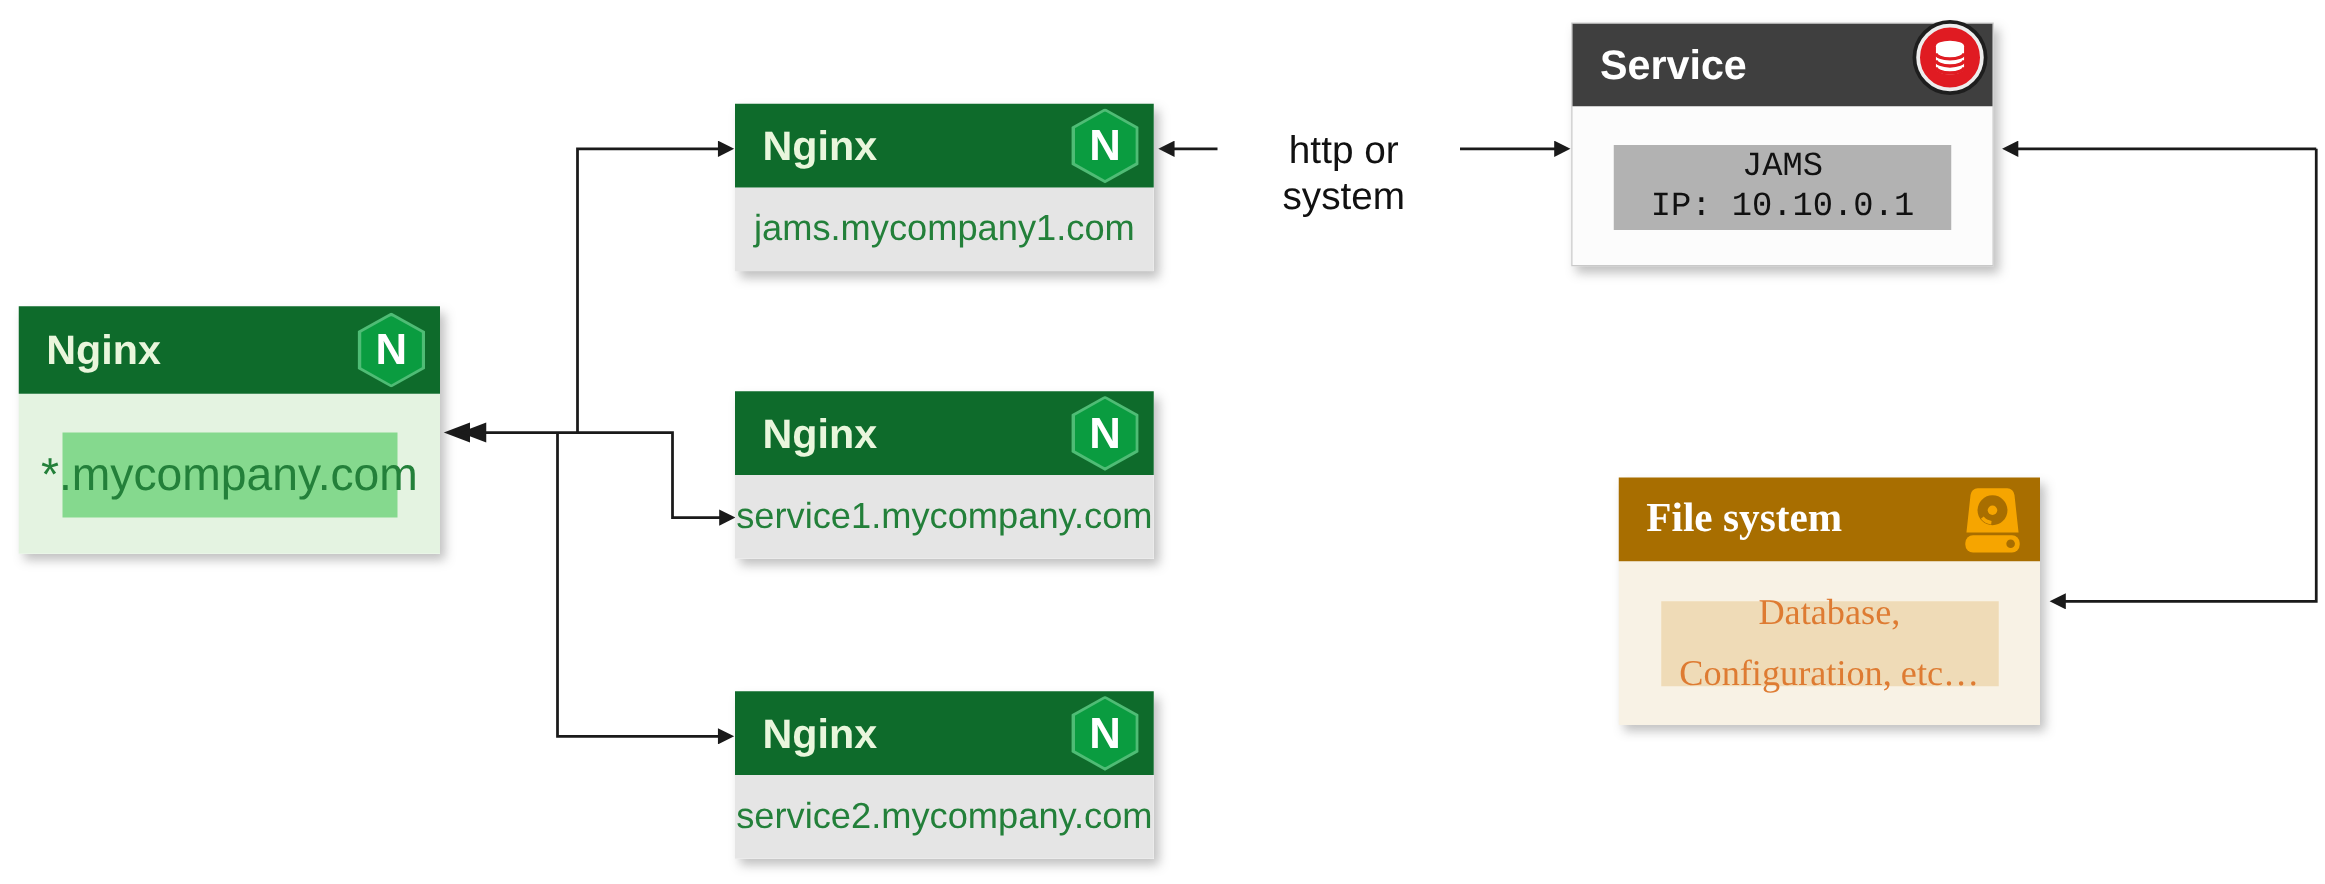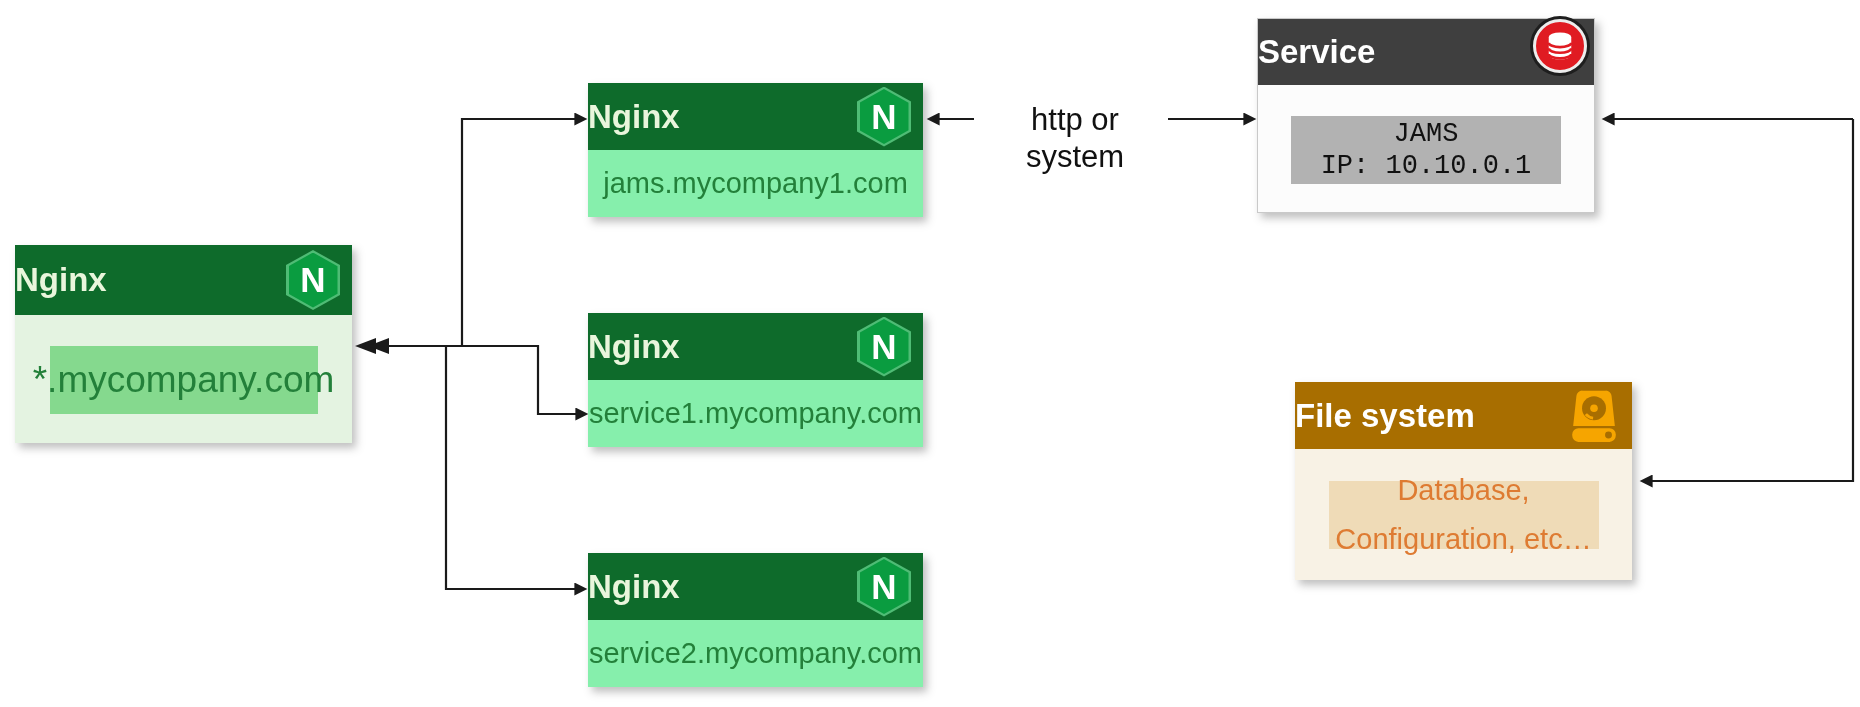--- a/index.html
+++ b/index.html
@@ -24,20 +24,21 @@
   .node {
     position: absolute;
     z-index: 2;
     box-shadow: 4px 5px 8px rgba(90,90,90,0.38);
   }
 
   .node-header {
     position: relative;
     display: flex;
     align-items: center;
+    padding-left: 22px;
     padding-right: 12px;
     font-size: 33px;
     font-weight: 600;
   }
 
   
   .nginx-header {
     background: #0E6B2B;
     color: #E9F6DC;
     height: 67px;
@@ -55,21 +56,21 @@
     width: 49px; height: 55px;
     clip-path: polygon(50% 0, 100% 25%, 100% 75%, 50% 100%, 0 75%, 0 25%);
     background: #0A9C40;
     color: #ffffff;
     font-weight: 700;
     font-size: 35px;
     display: flex; align-items: center; justify-content: center;
   }
 
   .nginx-body-med {
-    background: #86efac;
+    background: #e5e5e5;
     height: 67px;
     display: flex; align-items: center; justify-content: center;
     color: #23803A;
     font-size: 29px;
   }
   .nginx-body-light {
     background: #E4F3E1;
     height: 128px;
     display: flex; align-items: flex-start; justify-content: center;
   }
@@ -245,21 +246,21 @@
       </span>
     </div>
     <div class="service-body">
       <div class="inner-gray">
         <span>JAMS</span>
         <span>IP: 10.10.0.1</span>
       </div>
     </div>
   </div>
 
-  <div class="node" style="left:1295px; top:382px; width:337px; height:198px;">
+  <div class="node" style="left:1295px; top:382px; width:337px; height:198px;font-family:Liberation Serif, serif;">
     <div class="node-header fs-header">
       <span class="node-title">File system</span>
       <span class="drive-badge">
         <svg width="58" height="60" viewBox="0 0 32 33">
           <path d="M9.5 2.5 h13 a3.2 3.2 0 0 1 3.2 3 L27.5 22 h-23 L6.3 5.5 a3.2 3.2 0 0 1 3.2 -3 z" fill="#F6A500"></path>
           <circle cx="16" cy="12.2" r="6.6" fill="#A86E00"></circle>
           <circle cx="16" cy="12.2" r="2.1" fill="#F6A500"></circle>
           <path d="M11.5 15.5 a 6 6 0 0 0 4 2.2" stroke="#F6A500" stroke-width="1.6" fill="none"></path>
           <rect x="4" y="23.2" width="24" height="7.6" rx="3.4" fill="#F6A500"></rect>
           <circle cx="24" cy="27" r="1.9" fill="#A86E00"></circle>

